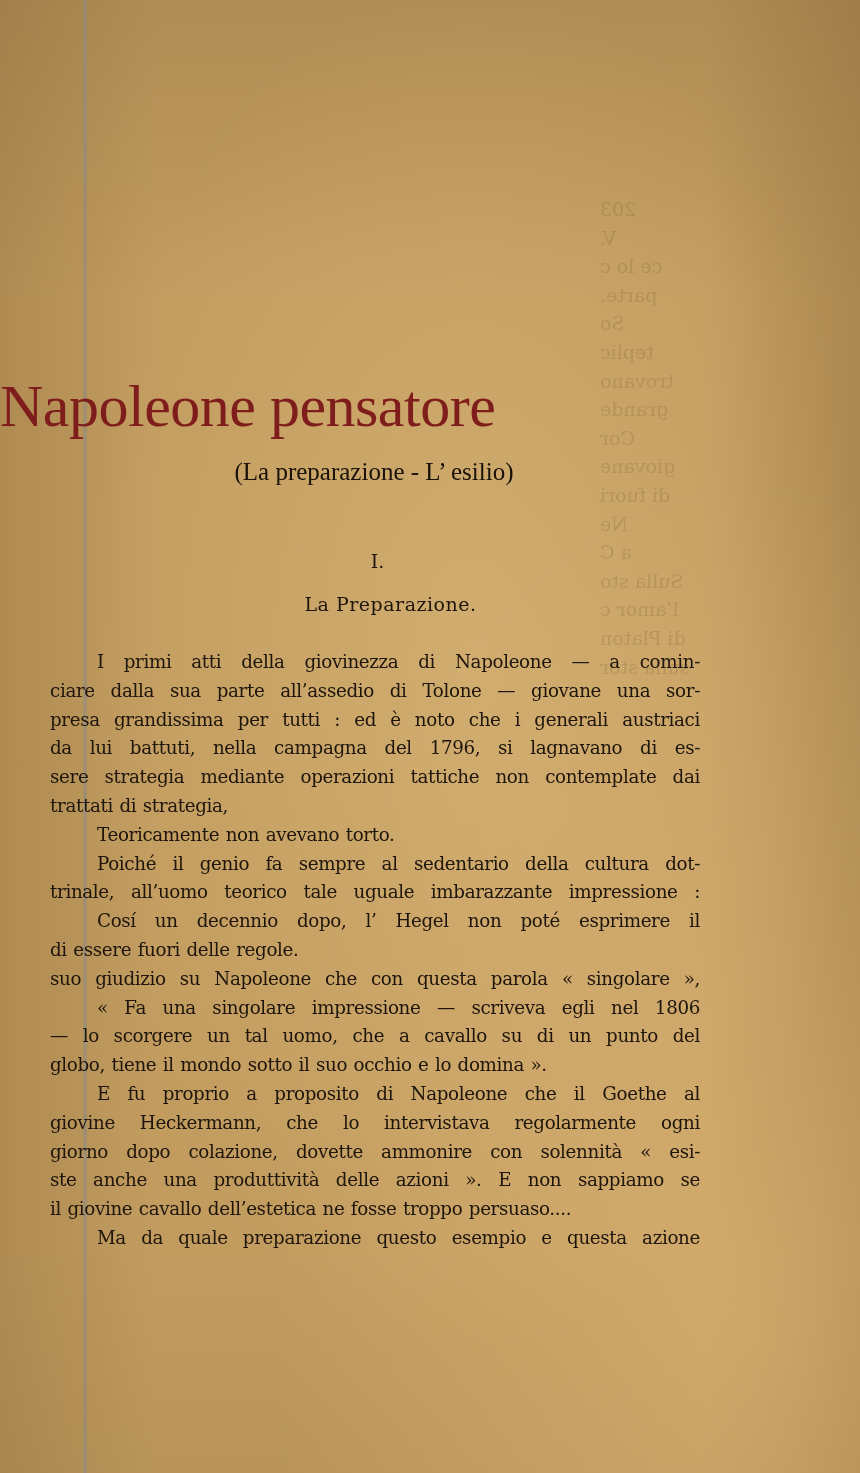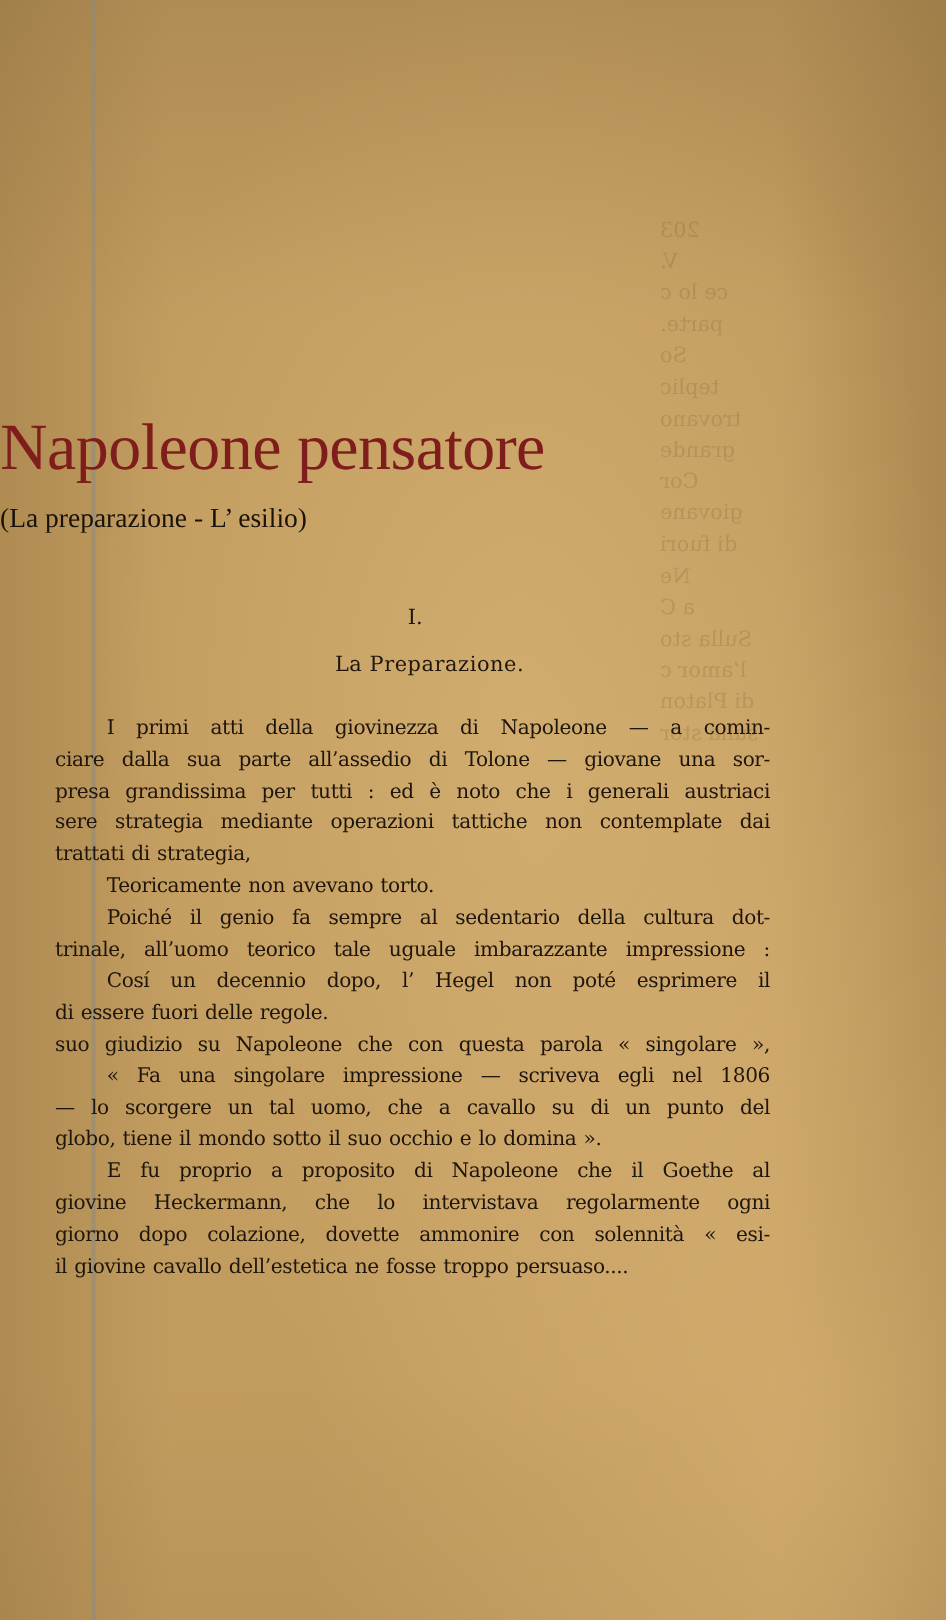--- a/index.html
+++ b/index.html
@@ -18,21 +18,21 @@
       position: absolute; left: 83px; top: 0; width: 4px; height: 1473px;
       background: rgba(140,140,130,0.55);
     }
     .page { position: absolute; left: 0; top: 0; width: 860px; height: 1473px; }
     .title {
       position: absolute; left: 0; width: 760px; top: 372px; text-align: left;
       font-family: "Liberation Serif", serif; font-size: 60px; letter-spacing: -0.5px;
       color: #7f1d1d;
     }
     .subtitle {
-      position: absolute; left: 0; width: 748px; top: 458px; 
+      position: absolute; left: 0; width: 748px; top: 458px; text-align: center;
       font-family: "Liberation Serif", serif; font-size: 25px; color: #1a120a;
     }
     .roman {
       position: absolute; left: 0; width: 755px; top: 550px; text-align: center;
       font-size: 19px;
     }
     .heading {
       position: absolute; left: 0; width: 755px; top: 593px; text-align: center;
       font-size: 19px; letter-spacing: 0.5px; padding-left: 13px;
     }
@@ -78,29 +78,32 @@
 
   <div class="title">Napoleone pensatore</div>
   <div class="subtitle">(La preparazione - L’ esilio)</div>
   <div class="roman">I.</div>
   <div class="heading">La Preparazione.</div>
 
   <div class="body" id="body">
       <span class="line indent">I primi atti della giovinezza di Napoleone — a comin-</span>
       <span class="line">ciare dalla sua parte all’assedio di Tolone — giovane una sor-</span>
       <span class="line">presa grandissima per tutti : ed è noto che i generali austriaci</span>
+      <span class="line">da lui battuti, nella campagna del 1796, si lagnavano di es-</span>
       <span class="line">sere strategia mediante operazioni tattiche non contemplate dai</span>
       <span class="line last">trattati di strategia,</span>
       <span class="line indent last">Teoricamente non avevano torto.</span>
       <span class="line indent">Poiché il genio fa sempre al sedentario della cultura dot-</span>
       <span class="line">trinale, all’uomo teorico tale uguale imbarazzante impressione :</span>
       <span class="line indent">Cosí un decennio dopo, l’ Hegel non poté esprimere il</span>
       <span class="line last">di essere fuori delle regole.</span>
       <span class="line">suo giudizio su Napoleone che con questa parola « singolare »,</span>
       <span class="line indent">« Fa una singolare impressione — scriveva egli nel 1806</span>
       <span class="line">— lo scorgere un tal uomo, che a cavallo su di un punto del</span>
       <span class="line last">globo, tiene il mondo sotto il suo occhio e lo domina ».</span>
       <span class="line indent">E fu proprio a proposito di Napoleone che il Goethe al</span>
       <span class="line">giovine Heckermann, che lo intervistava regolarmente ogni</span>
       <span class="line">giorno dopo colazione, dovette ammonire con solennità « esi-</span>
+      <span class="line">ste anche una produttività delle azioni ». E non sappiamo se</span>
       <span class="line last">il giovine cavallo dell’estetica ne fosse troppo persuaso....</span>
+      <span class="line indent">Ma da quale preparazione questo esempio e questa azione</span>
     </div>
 </div>
 
 </body></html>

